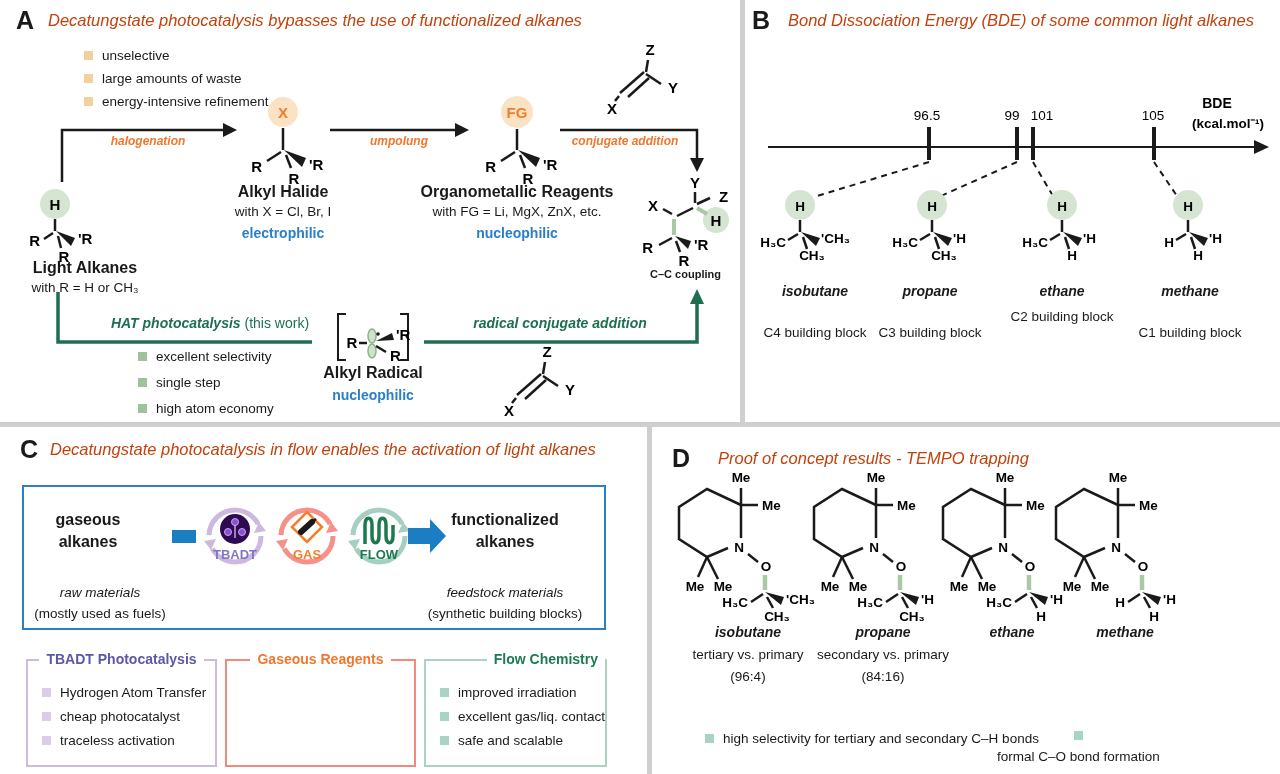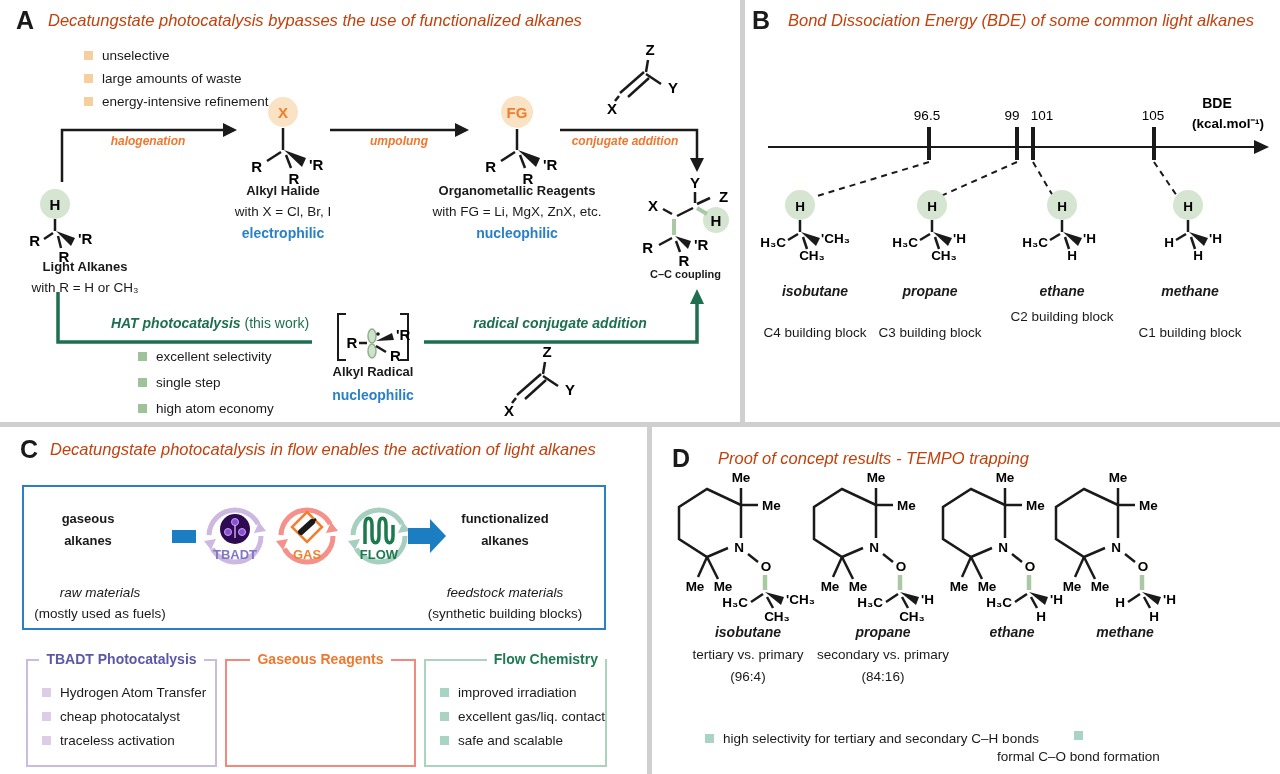--- a/index.html
+++ b/index.html
@@ -2,21 +2,21 @@
 <html><head>
 <meta charset="utf-8">
 <style>
   html,body{margin:0;padding:0;background:#fff;}
   .canvas{position:relative;width:1280px;height:774px;background:#ffffff;overflow:hidden;
           font-family:"Liberation Sans",sans-serif;color:#1a1a1a;}
   .abs{position:absolute;}
   .plabel{font-size:25px;font-weight:bold;color:#1a1a1a;}
   .ptitle{font-size:16.5px;font-style:italic;color:#c2410c;white-space:nowrap;}
   .divider{background:#cfcfcf;}
-  .cap{font-weight:bold;font-size:13px;text-align:center;}
+  .cap{font-weight:bold;font-size:16px;text-align:center;}
   .sub{font-size:13.5px;text-align:center;}
   .blue{color:#2a80c8;font-weight:bold;font-size:14px;text-align:center;}
   .olabel{color:#f0772e;font-weight:bold;font-style:italic;font-size:12px;text-align:center;white-space:nowrap;}
   .glabel{color:#1e6f50;font-weight:bold;font-style:italic;font-size:14px;text-align:center;white-space:nowrap;}
   .gnote{color:#1e6f50;font-weight:normal;font-style:normal;}
   .brow{display:flex;align-items:center;gap:9px;font-size:13.5px;white-space:nowrap;}
   .sq{width:9px;height:9px;flex:0 0 9px;}
   .ital{font-style:italic;}
   .bital{font-style:italic;font-weight:bold;}
   .fbox{position:absolute;border-width:2px;border-style:solid;height:104px;}

